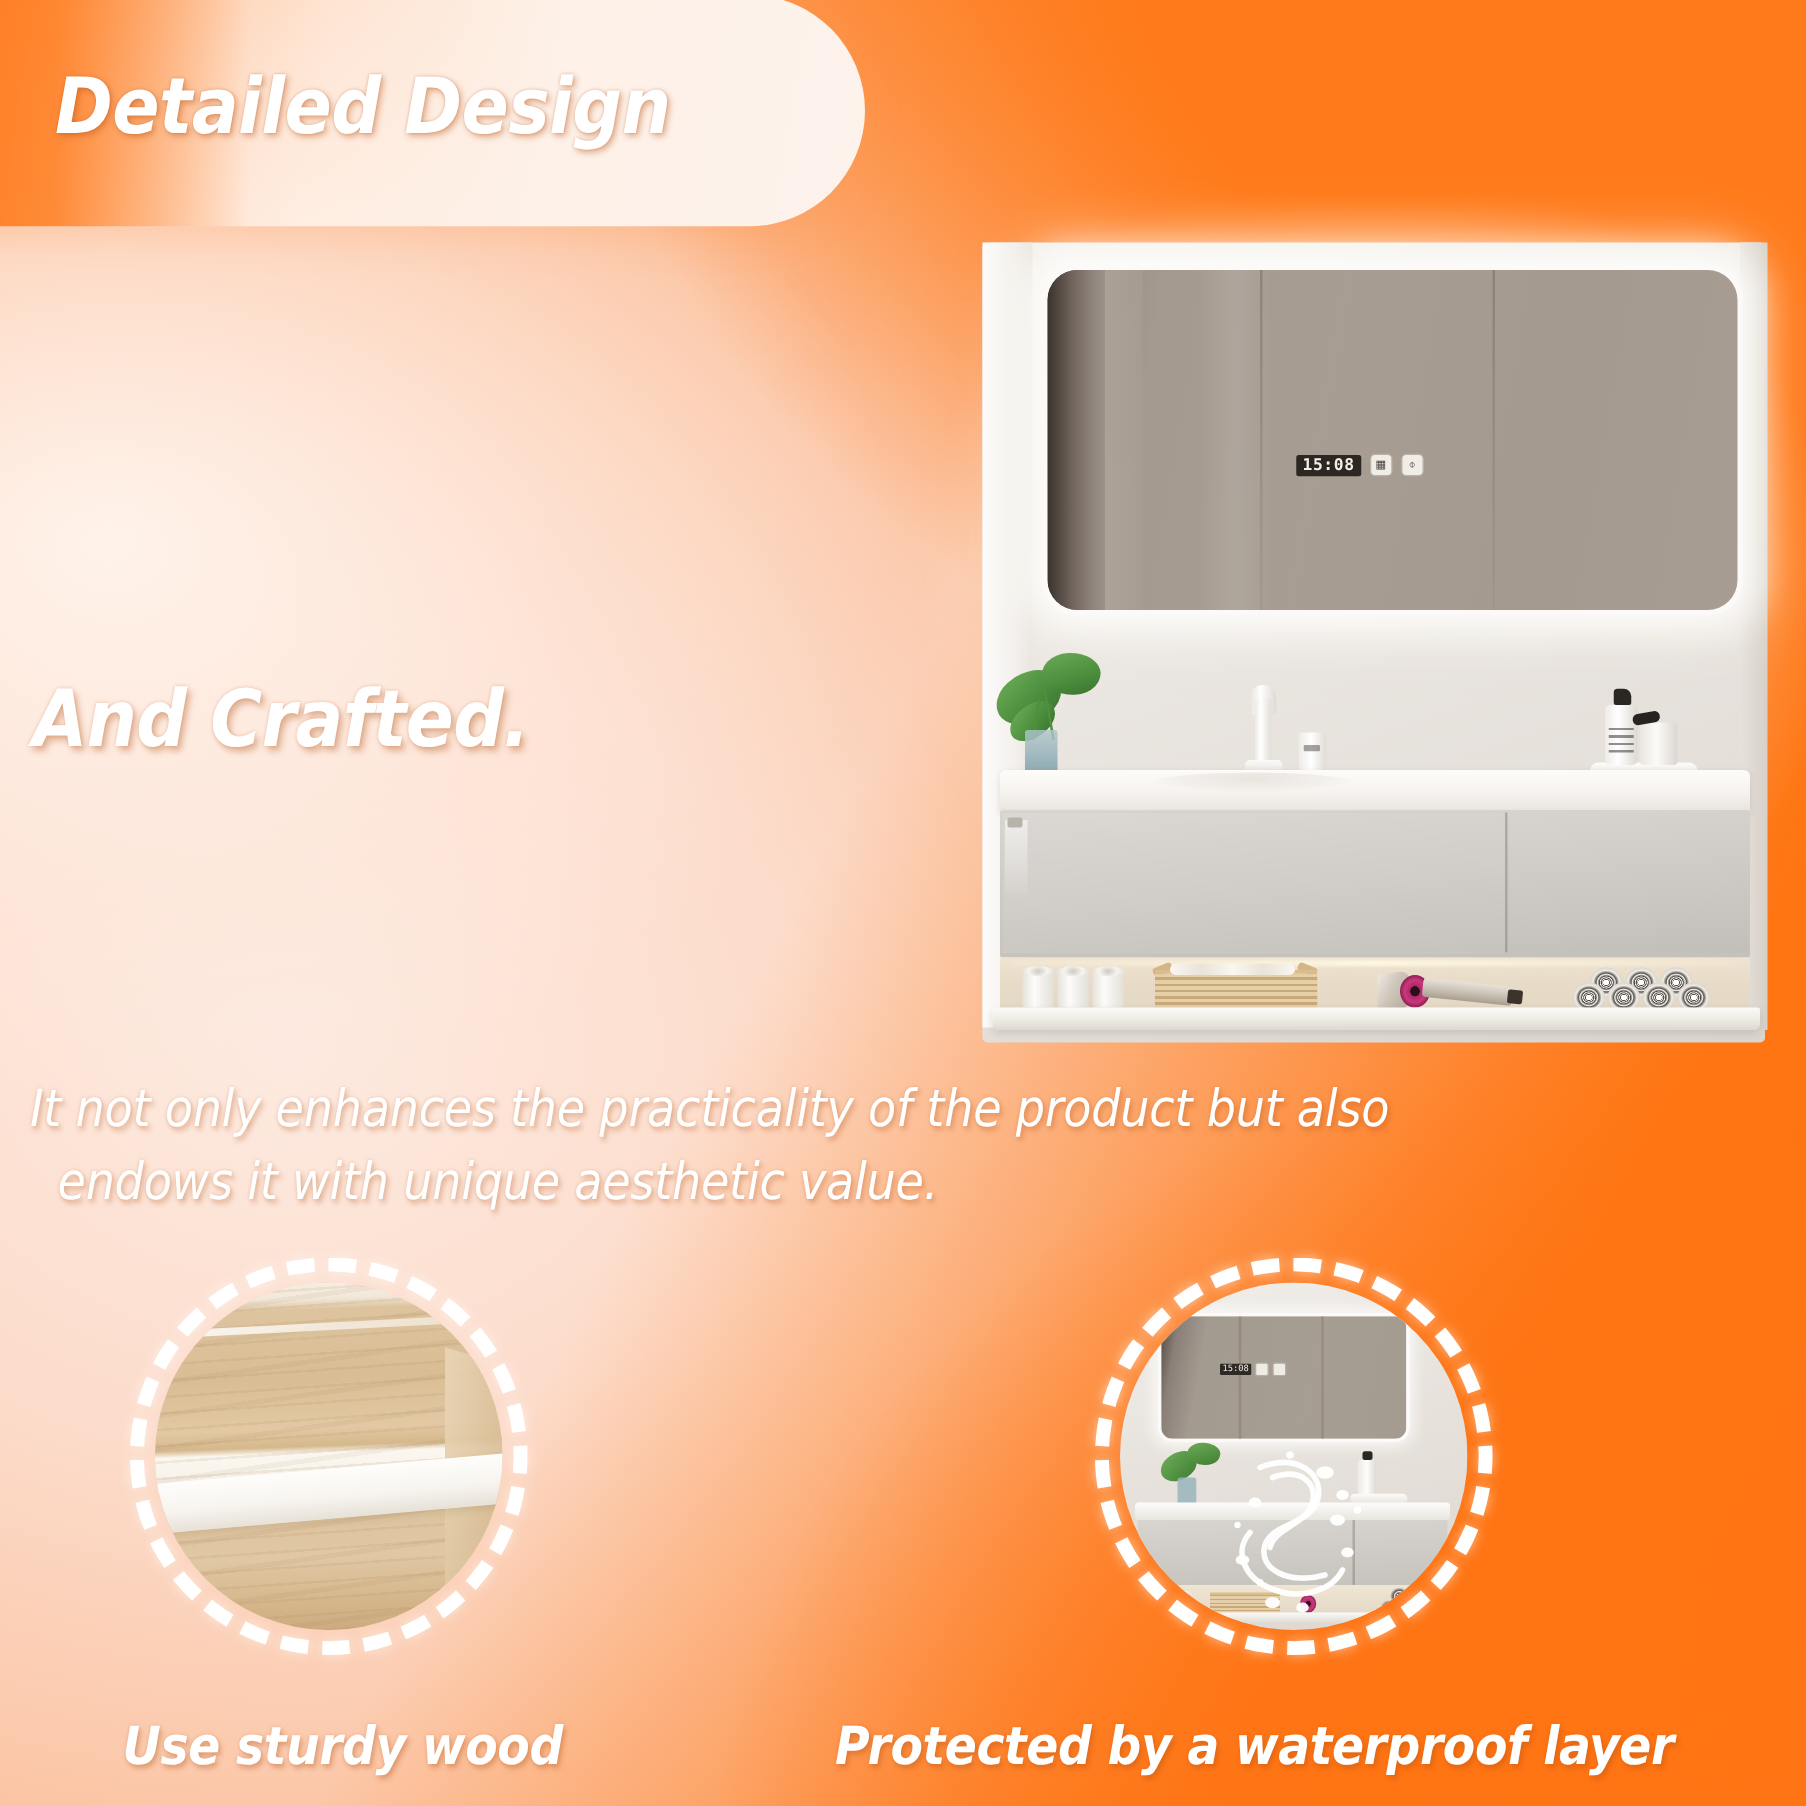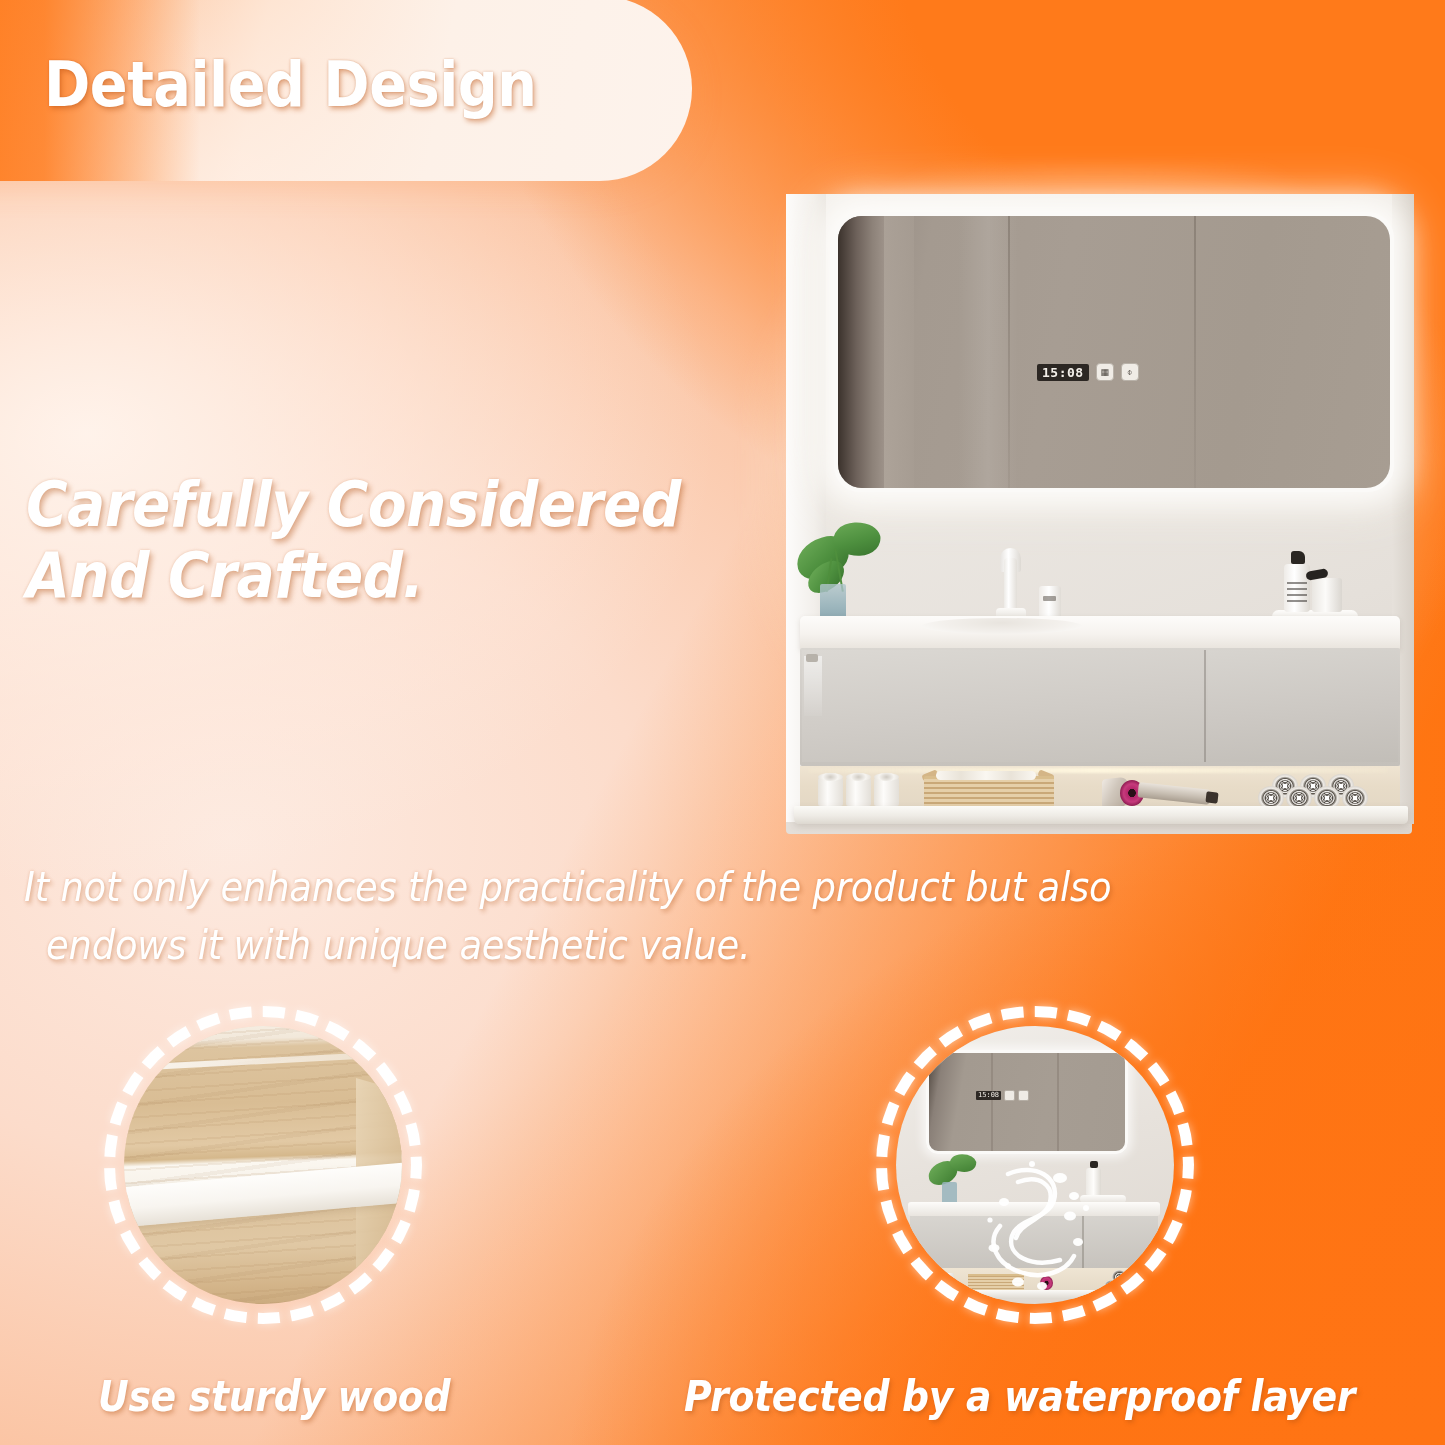--- a/index.html
+++ b/index.html
@@ -54,21 +54,21 @@
     box-shadow:0 6px 30px rgba(255,150,80,0.25);
   }
   .title-pill-mask{
     position:absolute;left:-60px;top:-4px;width:260px;height:185px;
     background:linear-gradient(90deg,#ff7c1e 0%, rgba(255,124,30,0.85) 40%, rgba(255,124,30,0) 100%);
     border-radius:0 0 0 0;
   }
   .title-text{
     position:absolute;left:44px;top:48px;
     font-family:"DejaVu Sans Condensed","Liberation Sans", sans-serif;
-    font-size:62px;font-weight:bold;
+    font-size:62px;font-weight:bold;font-style:italic;
     letter-spacing:-0.5px;
     color:#ffffff;
     text-shadow:2px 3px 5px rgba(190,85,20,0.45), 0 0 2px rgba(170,70,10,0.35);
     white-space:nowrap;
   }
 
   
   .headline{
     position:absolute;left:26px;top:398px;
     width:790px;
@@ -504,40 +504,40 @@
   .caption{
     position:absolute;
     font-family:"DejaVu Sans Condensed","Liberation Sans", sans-serif;
     font-size:42px;font-weight:bold;font-style:italic;
     color:#ffffff;
     letter-spacing:-0.3px;
     text-shadow:2px 3px 4px rgba(175,80,20,0.32), 0 0 3px rgba(190,95,35,0.25);
     white-space:nowrap;
   }
   .caption.left{left:98px;top:1372px;}
-  .caption.right{left:684px;top:1372px;}
+  .caption.right{left:668px;top:1372px;}
 </style>
 </head>
 <body>
 
 <div id="poster">
 
   <div class="bg-base"></div>
   <div class="bg-soft-left"></div>
   <div class="bg-orange-top"></div>
   <div class="bg-corner-tr"></div>
   <div class="bg-corner-br"></div>
 
   <div class="title-pill"></div>
   <div class="title-pill-mask"></div>
   <div class="title-text">Detailed Design</div>
 
   <div class="headline">
     <br>
-    <span>Carefully Considered</span><br>
+    <br>
     <span>And Crafted.</span>
   </div>
 
   <div class="body-copy">
     <span>It not only enhances the practicality of the product but also</span>
     <span class="l2">endows it with unique aesthetic value.</span>
   </div>
 
   <div class="hero">
     <div class="hero-glow"></div>

